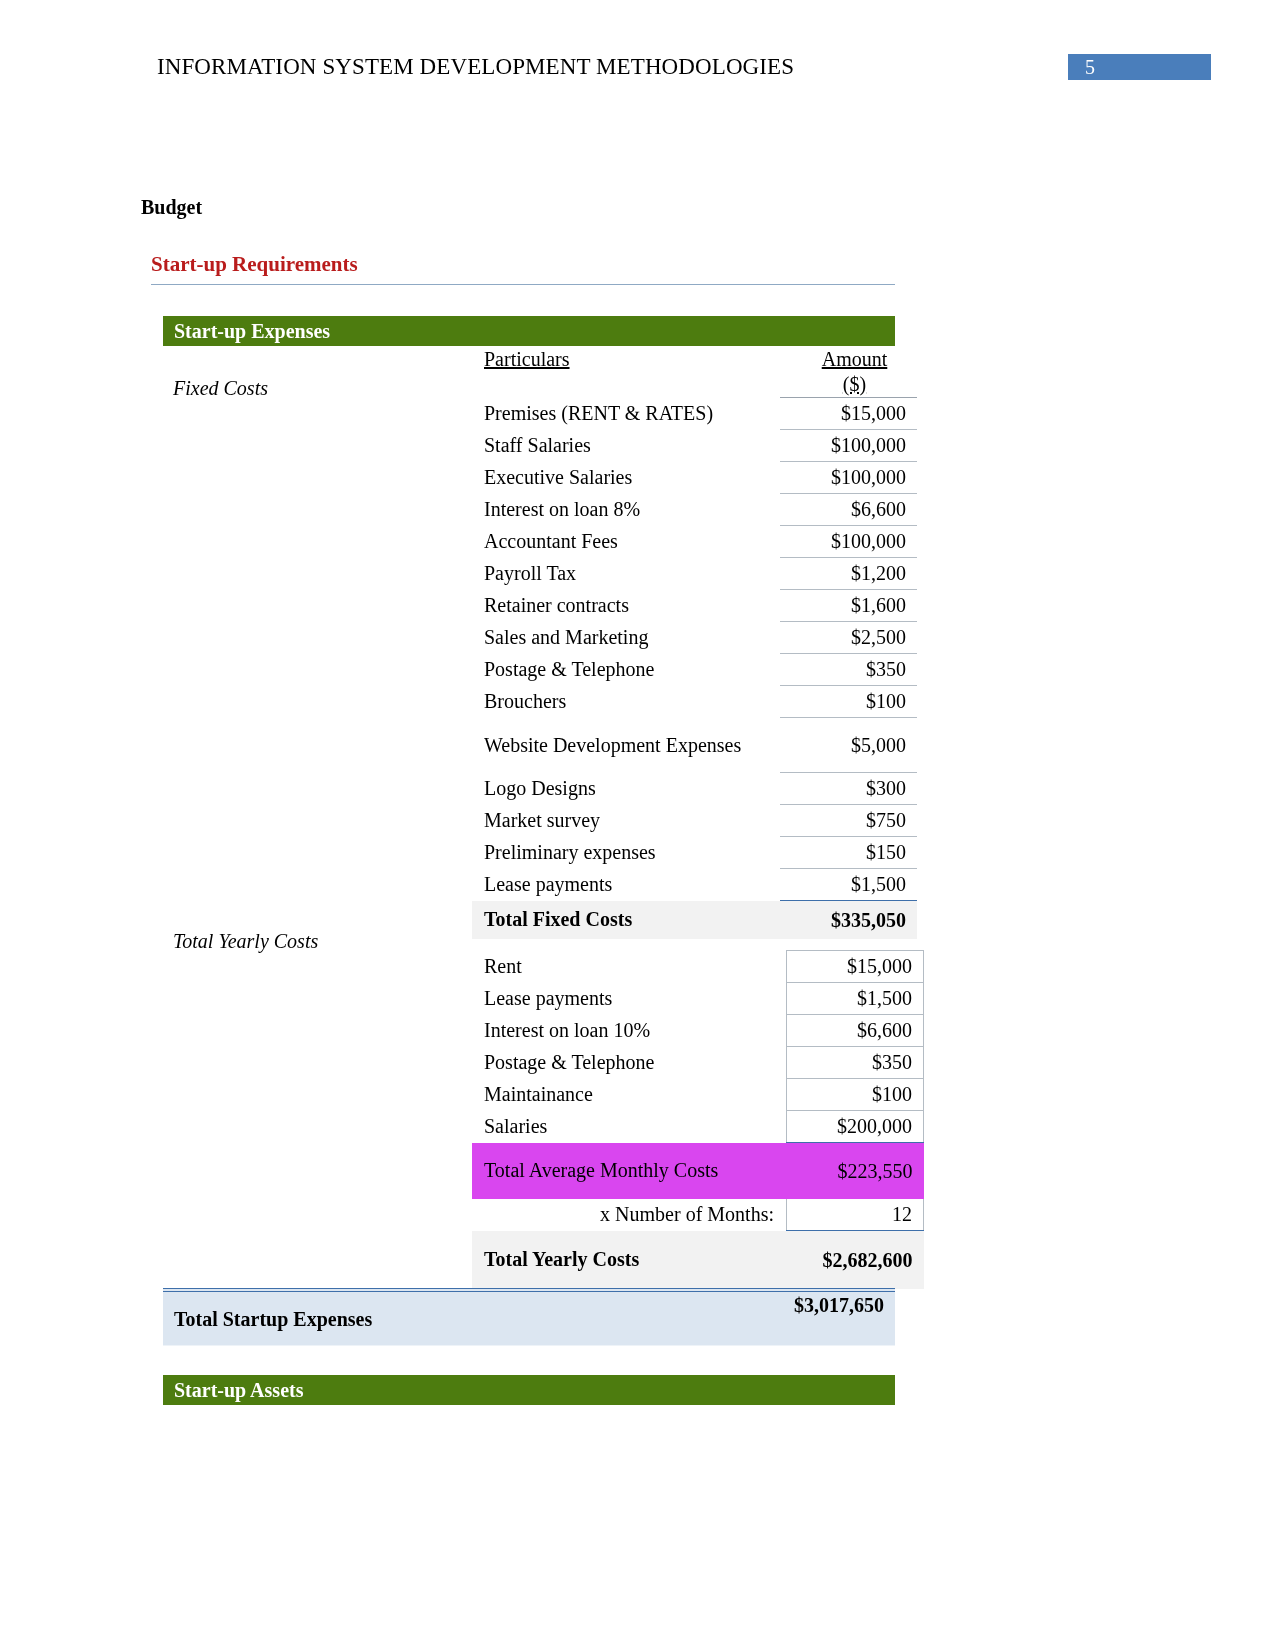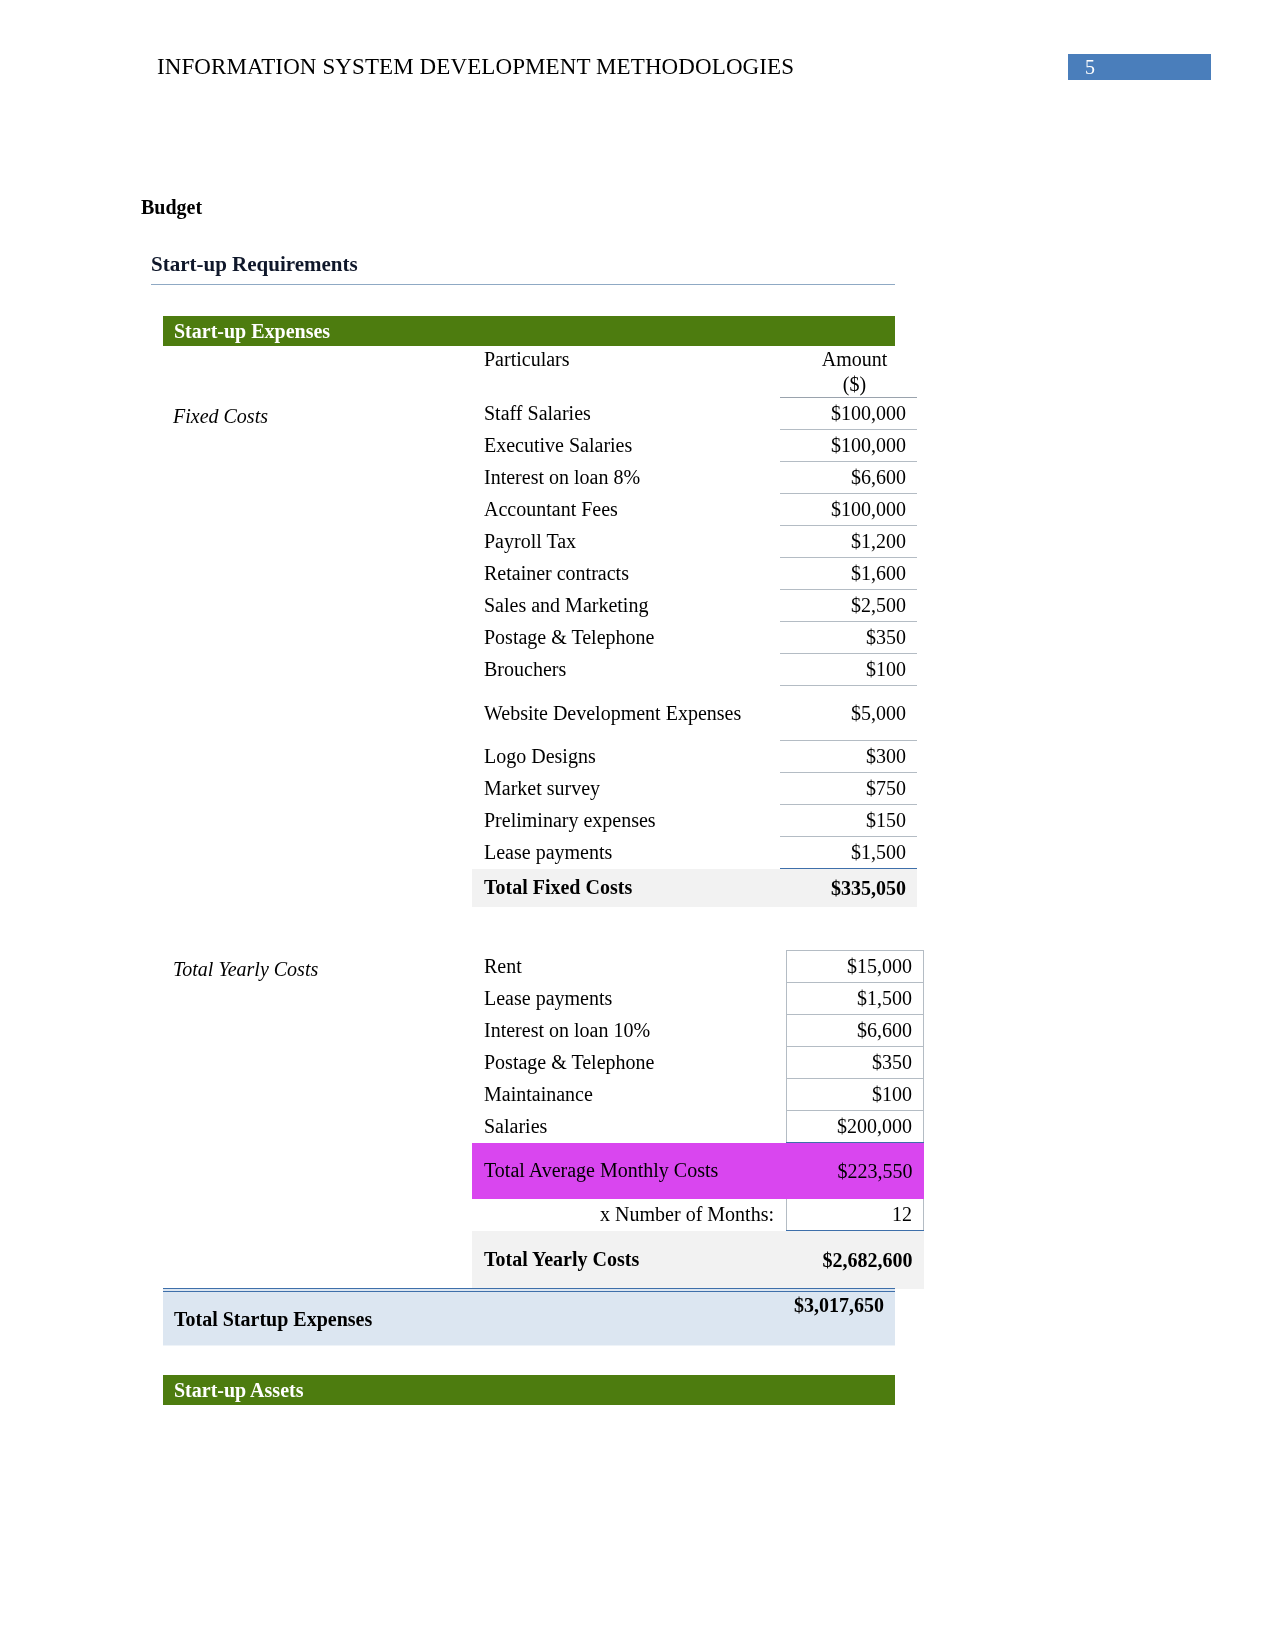--- a/index.html
+++ b/index.html
@@ -67,21 +67,21 @@
     line-height: 26px;
   }
 
   .h-startup-req {
     position: absolute;
     left: 151px;
     top: 250px;
     width: 744px;
     font-size: 21px;
     font-weight: bold;
-    color: #0f172a;
+    color: #b91c1c;
     line-height: 28px;
     padding-bottom: 6px;
     border-bottom: 1.5px solid #8fa9c4;
   }
 
   .band {
     position: absolute;
     left: 163px;
     width: 732px;
     height: 30px;
@@ -95,21 +95,20 @@
   .band-expenses { top: 316px; }
   .band-assets { top: 1375px; }
 
   
   .side-label {
     position: absolute;
     font-style: italic;
     font-size: 20px;
     line-height: 26px;
     left: 173px;
-    margin-top: 28px;
   }
   .label-fixed  { top: 375px; }
   .label-yearly { top: 928px; }
 
   .tbl {
     position: absolute;
     border-collapse: collapse;
     font-size: 20px;
   }
   .tbl td {
@@ -125,21 +124,21 @@
   .c-amt {
     width: 125px;
     text-align: right;
     padding-right: 11px !important;
     line-height: 25px;
   }
 
   
   #fixed-table { left: 472px; top: 345px; }
   #fixed-table td { height: 31px; }
-  #fixed-table .hdr td { height: 46px; vertical-align: top; padding-top: 2px !important;}
+  #fixed-table .hdr td { height: 46px; vertical-align: top; padding-top: 2px !important; text-decoration: underline;}
   #fixed-table .hdr .c-amt { border-bottom: 1px solid #9aa3ad; text-align: center; padding-left: 12px !important; padding-right: 0 !important;}
   #fixed-table tr.item .c-amt { border-bottom: 1px solid #b4bcc4; }
   #fixed-table tr.item-tall td { height: 54px; }
   #fixed-table tr.last-item .c-amt { border-bottom: 1.3px solid #3e6faa; }
   #fixed-table tr.total td {
     background: #f2f2f2;
     font-weight: bold;
     height: 38px;
   }
 
@@ -235,20 +234,24 @@
     <tbody>
       <tr class="hdr">
         <td class="c-name">Particulars</td>
         <td class="c-amt">
           <span>Amount</span><br>
           <span>($)</span>
         </td>
       </tr>
 
       <tr class="item">
+        <td class="c-name">Premises (RENT &amp; RATES)</td>
+        <td class="c-amt">$15,000</td>
+      </tr>
+      <tr class="item">
         <td class="c-name">Staff Salaries</td>
         <td class="c-amt">$100,000</td>
       </tr>
       <tr class="item">
         <td class="c-name">Executive Salaries</td>
         <td class="c-amt">$100,000</td>
       </tr>
       <tr class="item">
         <td class="c-name">Interest on loan 8%</td>
         <td class="c-amt">$6,600</td>

